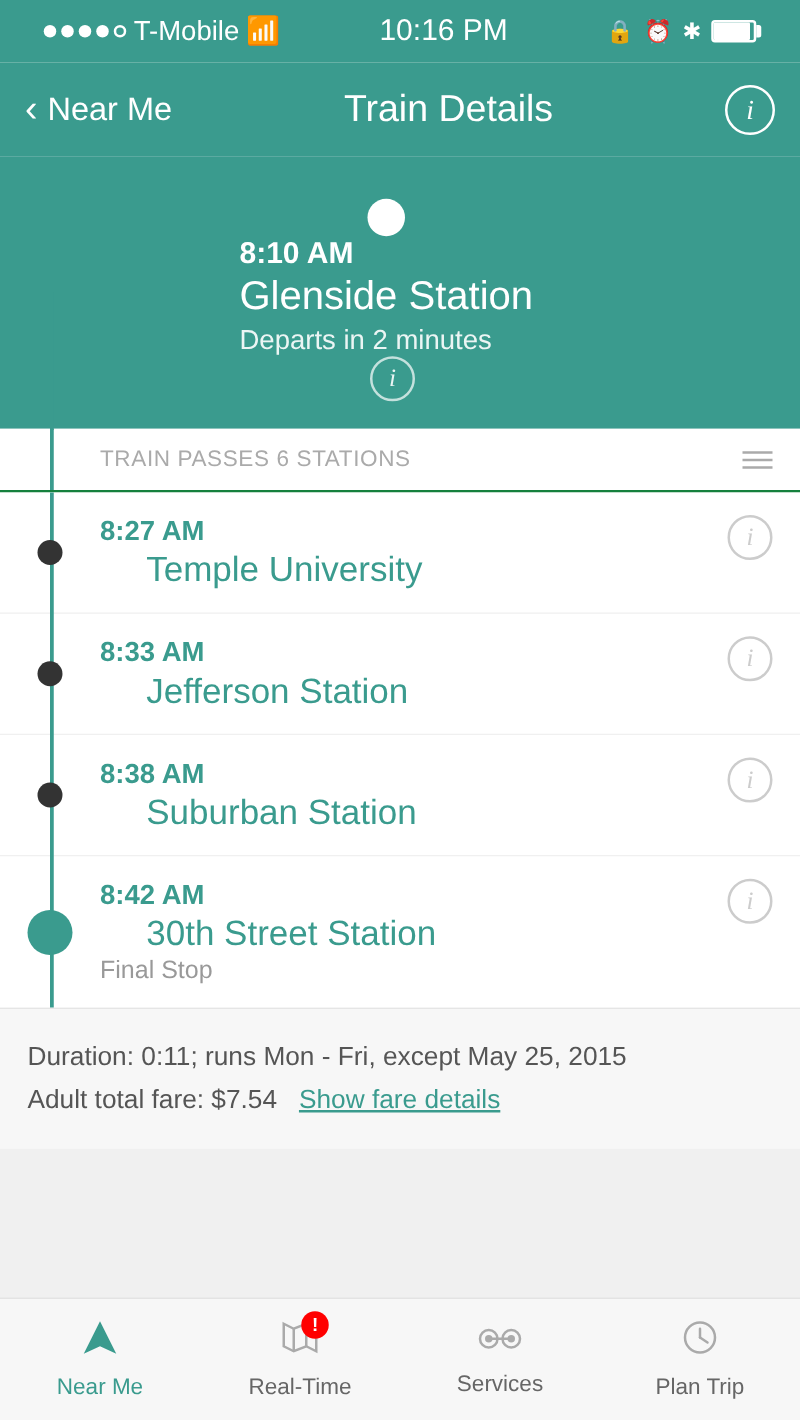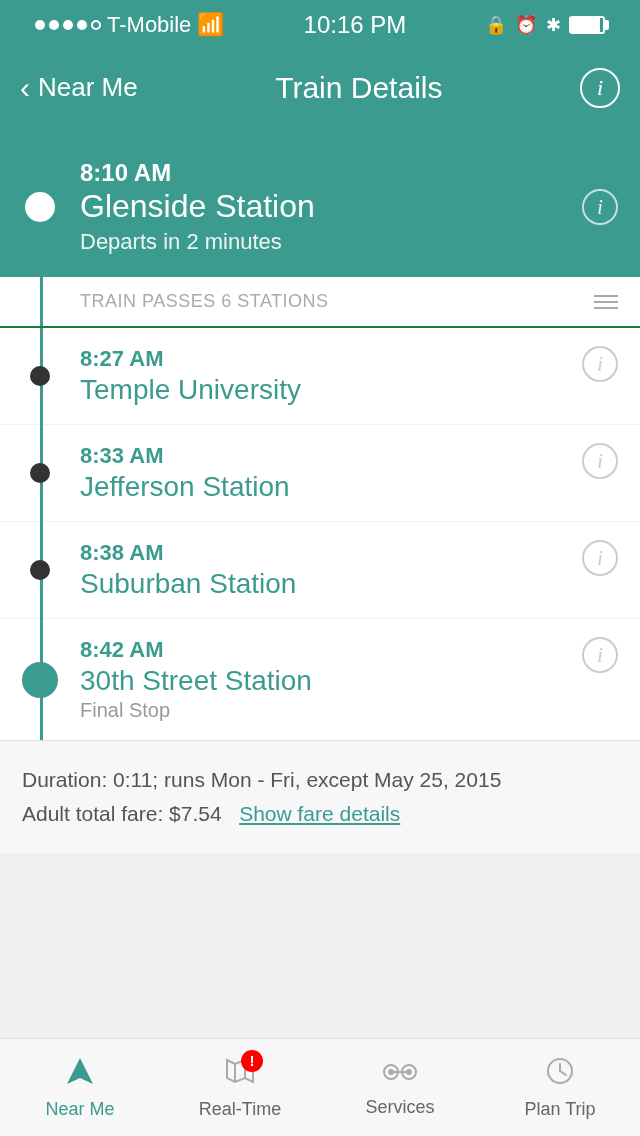--- a/index.html
+++ b/index.html
@@ -78,20 +78,21 @@
     .route-title {
       color: #3a9b8e; font-size: 26px; font-weight: 600;
     }
 
     
     .station-first {
       background: #3a9b8e;
       padding: 34px 22px 22px 0;
       display: flex; align-items: center;
       position: relative;
+      flex-direction: column;
     }
     .timeline-col {
       width: 80px;
       display: flex; justify-content: center; align-items: center;
       position: relative;
     }
     .circle-white {
       width: 30px; height: 30px; border-radius: 50%;
       background: white; flex-shrink: 0;
       z-index: 2; position: relative;
@@ -141,21 +142,21 @@
     .station-row:last-child { border-bottom: none; }
     .circle-black {
       width: 20px; height: 20px; border-radius: 50%;
       background: #333; flex-shrink: 0; z-index: 2; position: relative;
     }
     .circle-teal-large {
       width: 36px; height: 36px; border-radius: 50%;
       background: #3a9b8e; flex-shrink: 0; z-index: 2; position: relative;
     }
     .station-time { color: #3a9b8e; font-size: 22px; font-weight: 600; }
-    .station-name { color: #3a9b8e; font-size: 28px; font-weight: 400; margin-top: 2px; }
+    .station-name { color: #3a9b8e; font-size: 28px; font-weight: 400; margin-top: 2px; margin-left: 37px; }
     .station-final { color: #999; font-size: 20px; margin-top: 2px; }
     .info-circle-gray {
       width: 36px; height: 36px; border: 2px solid #ccc;
       border-radius: 50%; display: flex; align-items: center; justify-content: center;
       color: #ccc; font-size: 20px; font-style: italic;
       font-family: Georgia, serif; flex-shrink: 0; margin-left: 10px;
       cursor: pointer;
     }
 
     

